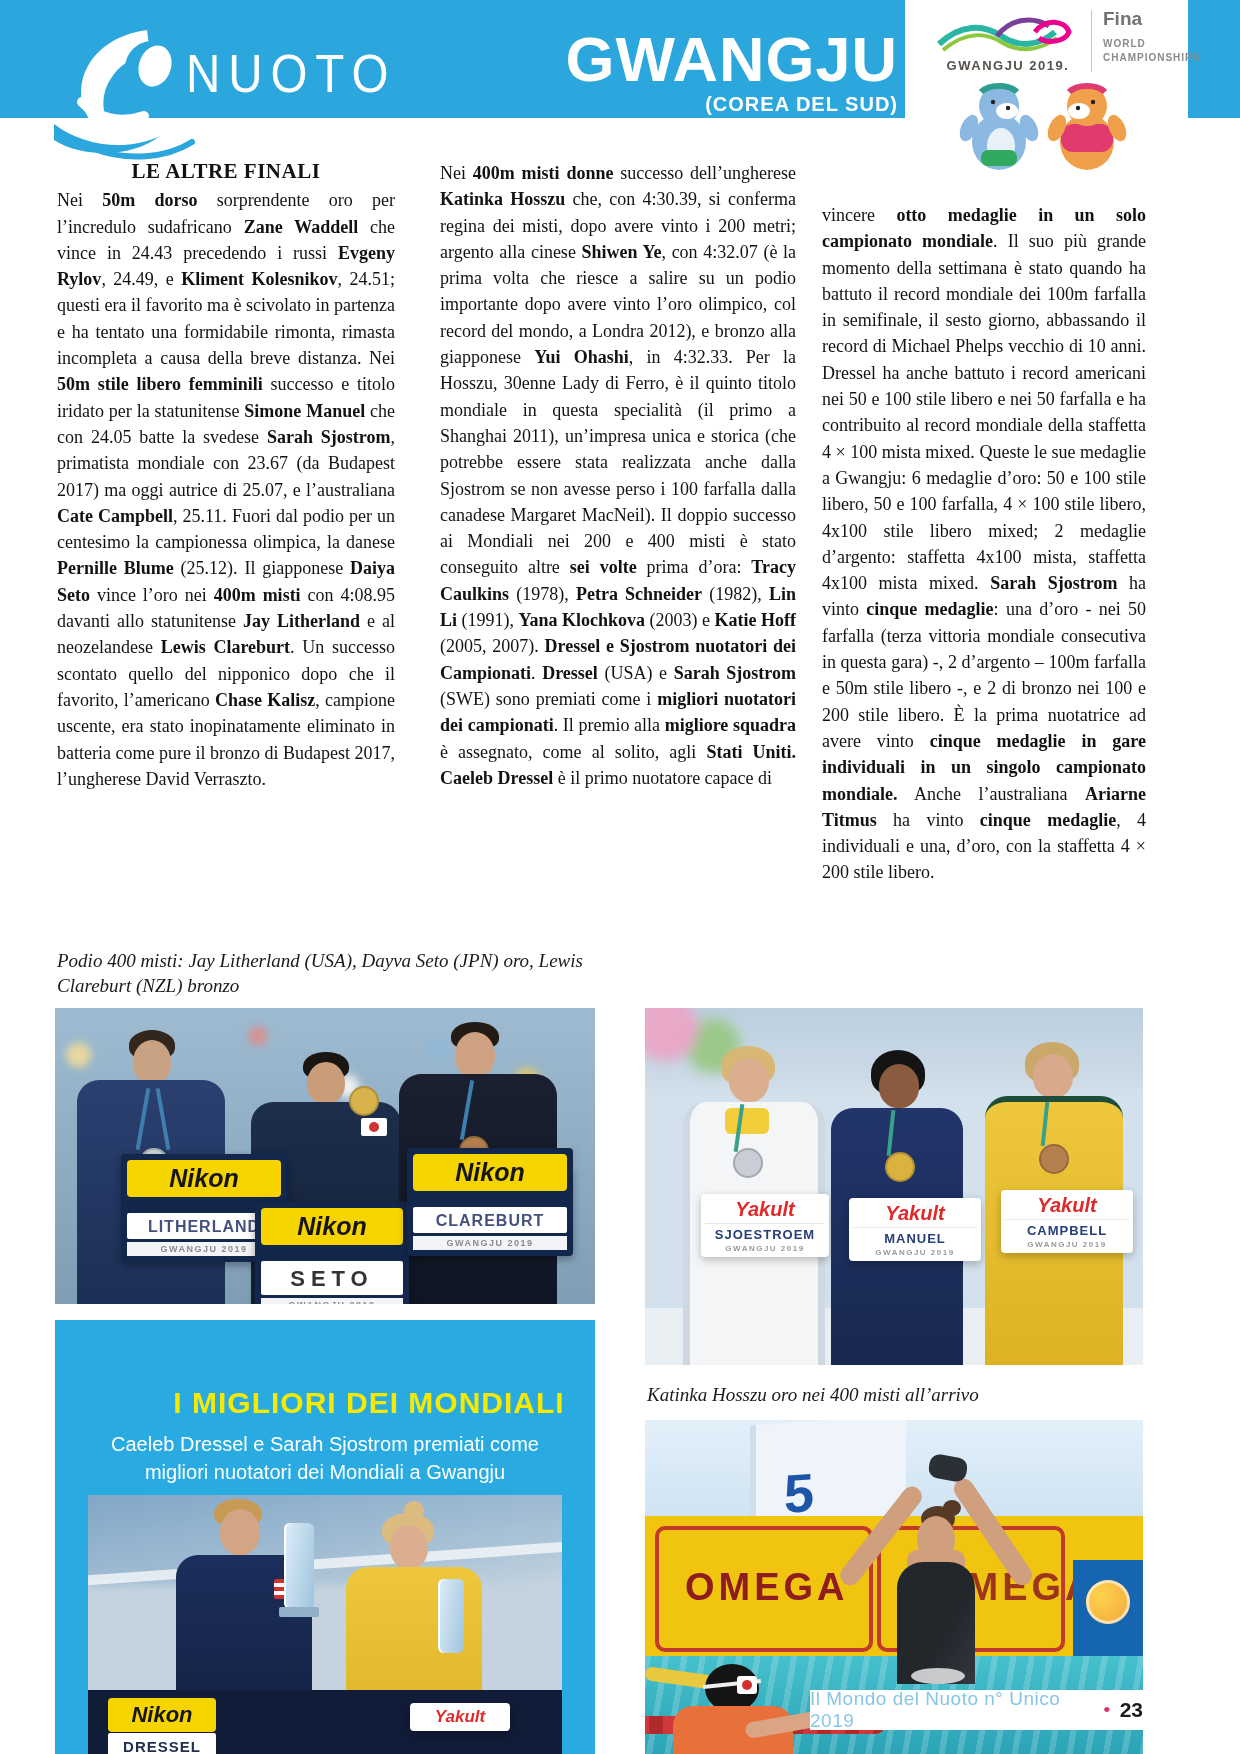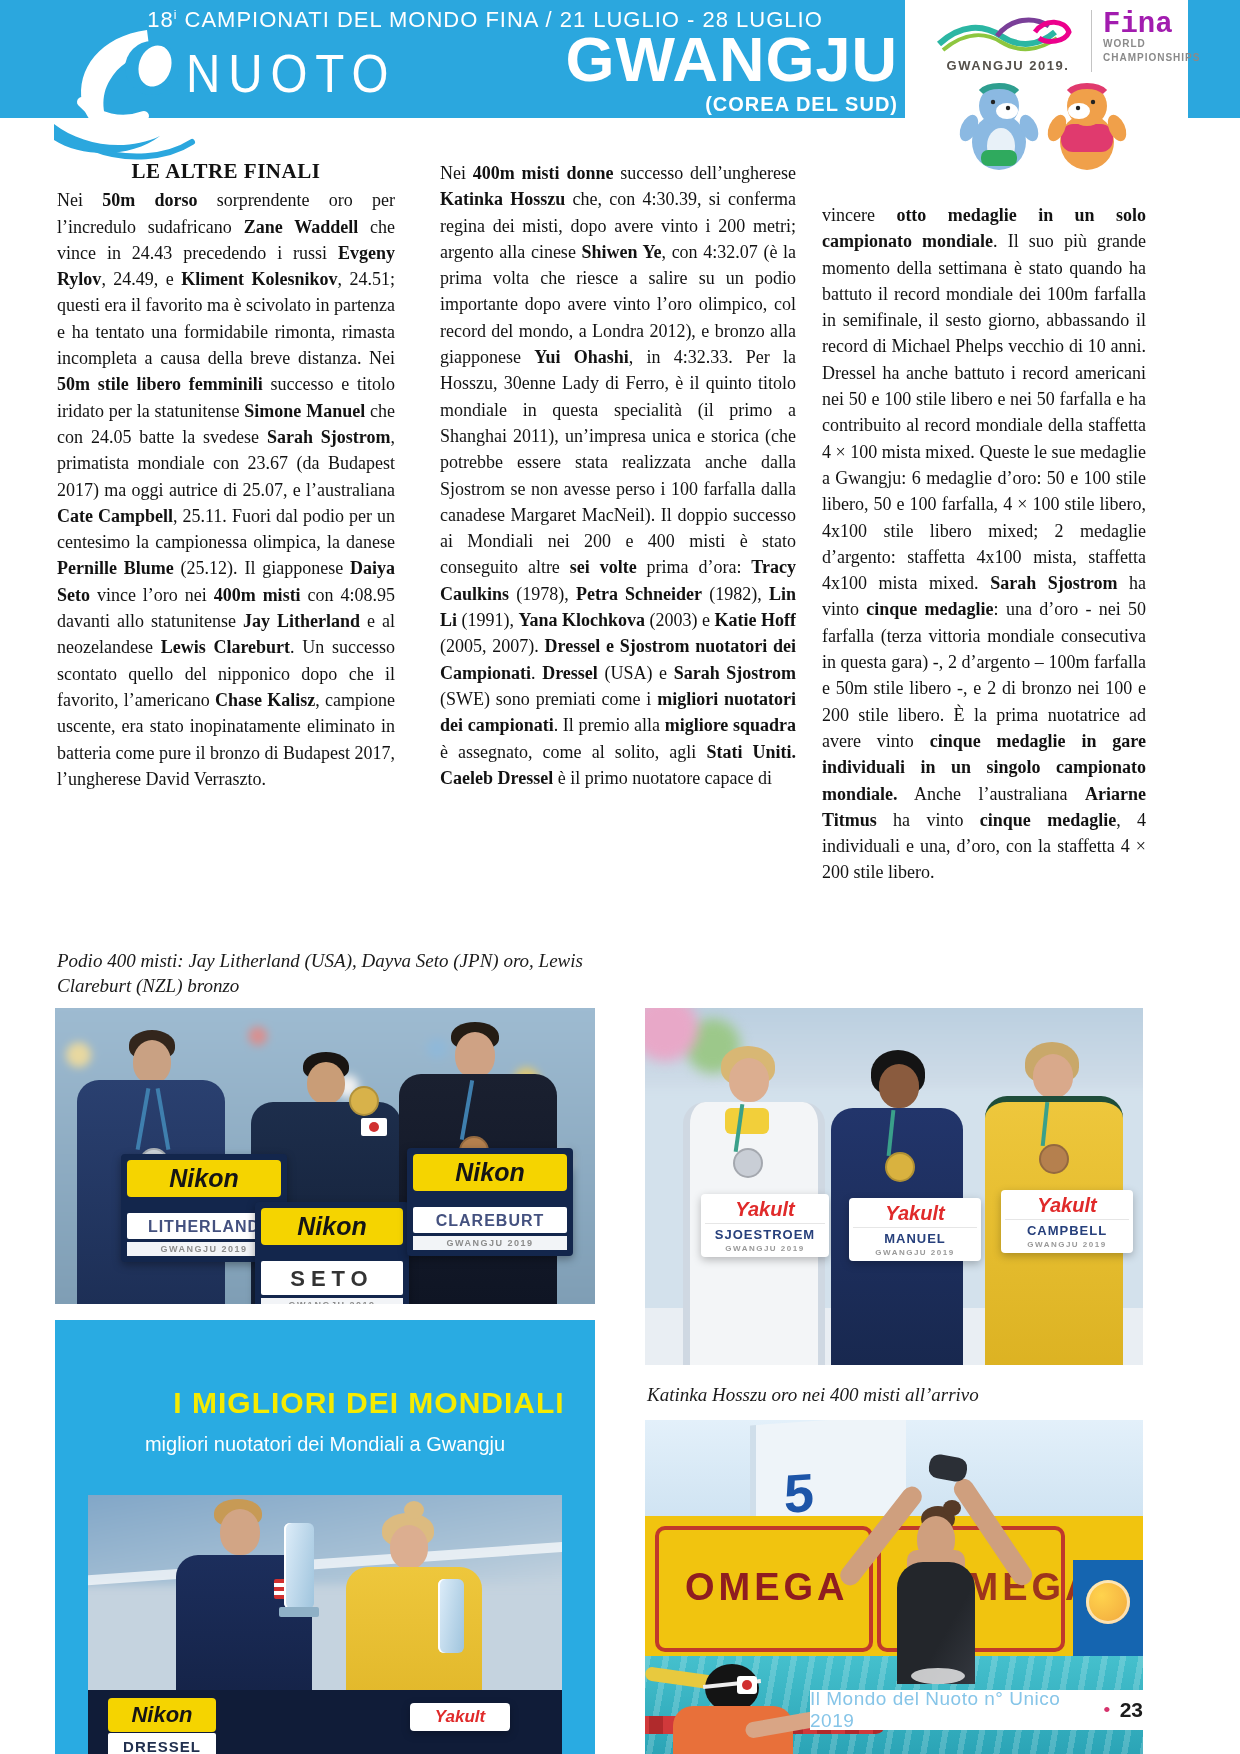--- a/index.html
+++ b/index.html
@@ -15,22 +15,22 @@
   .mag-title{left:186px;top:42px;color:#fff;font-family:"Liberation Sans",sans-serif;
              font-size:54px;letter-spacing:9px;transform:scaleX(.88);transform-origin:left top;}
   .city-block{left:470px;top:28px;width:428px;text-align:right;color:#fff;
               font-family:"Liberation Sans",sans-serif;line-height:1;}
   .city{font-size:63px;font-weight:800;letter-spacing:1px;}
   .city-sub{font-size:20px;font-weight:700;margin-top:3px;letter-spacing:1px;}
   .logo-box{left:905px;top:0;width:283px;height:172px;background:#fff;}
   .gw-logo-text{left:28px;top:58px;width:150px;text-align:center;color:#55504a;
                 font-family:"Liberation Sans",sans-serif;font-size:13px;font-weight:700;letter-spacing:1.5px;}
   .logo-divider{left:186px;top:10px;width:1px;height:62px;background:#c4c4c4;}
-  .fina-name{left:198px;top:8px;color:#a21caf;font-family:Liberation Mono, monospace;
-             font-size:29px;font-weight:800;}
+  .fina-name{left:198px;top:8px;color:#737373;font-family:Liberation Sans, sans-serif;
+             font-size:19px;font-weight:800;}
   .fina-sub{left:198px;color:#8a8a8a;font-family:"Liberation Sans",sans-serif;
             font-size:10px;letter-spacing:1px;font-weight:700;}
 
   
   .col{position:absolute;text-align:justify;color:#121212;font-size:18px;line-height:26.3px;}
   .col b{font-weight:700;}
   .article-heading{text-align:center;font-weight:700;font-size:21px;letter-spacing:.5px;margin:0 0 3px 0;}
   .caption{position:absolute;font-style:italic;font-size:19px;line-height:25px;color:#1a1a1a;}
 
   
@@ -78,21 +78,20 @@
   .footer-bullet{color:#d6336c;font-size:22px;line-height:1;}
   .footer-num{color:#1c1c1c;font-family:"Liberation Sans",sans-serif;font-weight:800;font-size:21px;}
 </style>
 </head>
 <body>
 
 <div class="page">
 
   <div class="abs header-bar"></div>
 
-  <div class="abs top-line">18<sup>i</sup> CAMPIONATI DEL MONDO FINA / 21 LUGLIO - 28 LUGLIO</div>
 
   <svg class="abs" style="left:52px;top:24px;" width="172" height="138" viewBox="0 0 172 138">
     <path d="M95,6 C48,12 24,46 30,78 C34,98 48,106 60,108 C50,92 48,72 58,56 C66,42 80,32 98,30 Z" fill="#ffffff"></path>
     <circle cx="100" cy="44" r="27" fill="#2BA7DE"></circle>
     <ellipse cx="103" cy="42" rx="16" ry="21" fill="#ffffff" transform="rotate(18 103 42)"></ellipse>
     <path d="M30,78 C45,95 70,100 92,92" fill="none" stroke="#ffffff" stroke-width="10" stroke-linecap="round"></path>
     <path d="M2,100 C30,122 75,128 108,112 C80,134 30,134 2,116 Z" fill="#2BA7DE"></path>
     <path d="M40,124 C75,138 115,134 140,118" fill="none" stroke="#2BA7DE" stroke-width="6" stroke-linecap="round"></path>
   </svg>
 
@@ -246,20 +245,21 @@
     <div class="ycard" style="left:356px;top:182px;width:124px;">
       <div class="yakult">Yakult</div>
       <div class="yname">CAMPBELL</div>
       <div class="ystrip">GWANGJU 2019</div>
     </div>
   </div>
 
   <div class="abs cyan-box">
     <div class="abs hl-title">I MIGLIORI DEI MONDIALI</div>
     <div class="abs hl-sub">
+      <div>Caeleb Dressel e Sarah Sjostrom premiati come</div>
       <div>migliori nuotatori dei Mondiali a Gwangju</div>
     </div>
 
     <div class="photo" style="left:33px;top:175px;width:474px;height:259px;background:#c5d3df;">
       <div class="abs blur" style="left:-10px;top:-10px;right:-10px;height:100px;
         background:linear-gradient(170deg,#7ea4c6 0%,#a9c2d6 70%,#c5d3df 100%);"></div>
       <div class="abs" style="left:-20px;top:62px;width:560px;height:10px;background:rgba(255,255,255,.7);transform:rotate(-4deg);"></div>
 
       <div class="hair" style="left:126px;top:4px;width:48px;height:28px;background:#c79a55;"></div>
       <div class="head" style="left:132px;top:14px;width:40px;height:46px;background:#d2a585;"></div>

